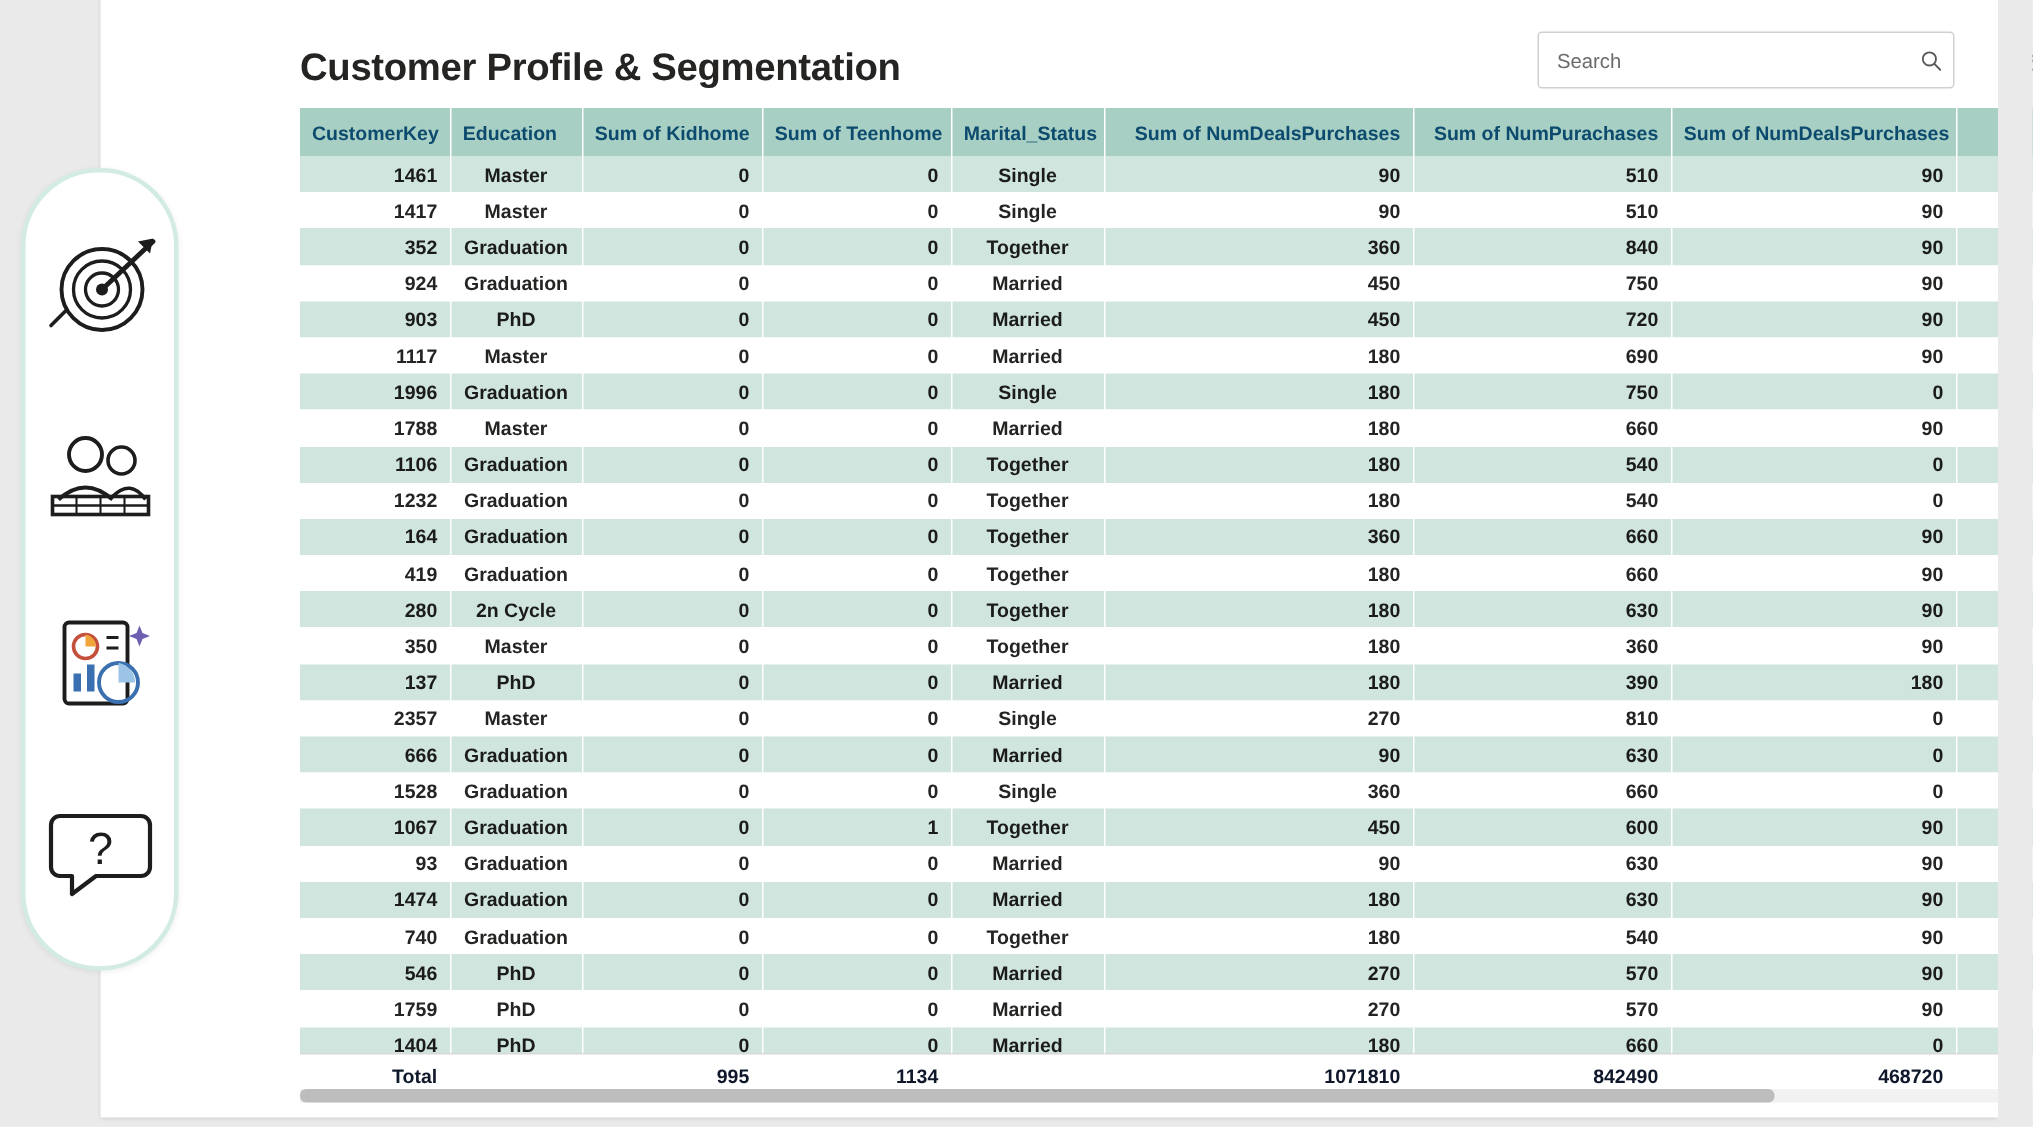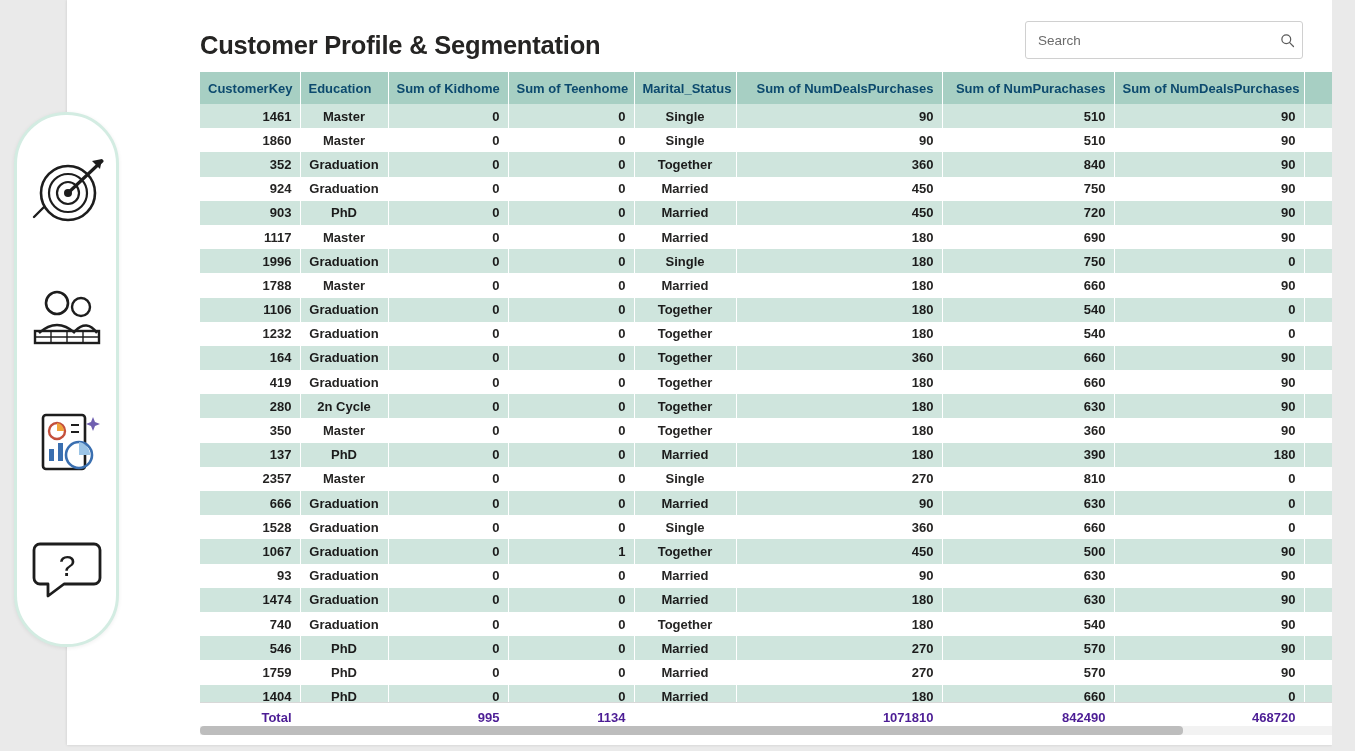--- a/index.html
+++ b/index.html
@@ -131,21 +131,21 @@
   table.totals {
     border-collapse: collapse;
     table-layout: fixed;
     width: 1310px;
     font-size: 13px;
   }
   table.totals td {
     height: 28px;
     padding: 0 8px;
     font-weight: bold;
-    color: #4c1d95;
+    color: #0f172a;
     border-right: 1px solid #ffffff;
     white-space: nowrap;
   }
   table.totals td.num { text-align: right; }
   
   .h-scroll-track {
     position: absolute;
     left: 133px; top: 726px;
     width: 1172px; height: 9px;
     background: #f2f2f2;
@@ -237,21 +237,21 @@
                 <td class="txt">Master</td>
                 <td class="num">0</td>
                 <td class="num">0</td>
                 <td class="txt">Single</td>
                 <td class="num">90</td>
                 <td class="num">510</td>
                 <td class="num">90</td>
                 <td class="num"></td>
               </tr>
               <tr class="band-a">
-                <td class="num">1860</td>
+                <td class="num">1417</td>
                 <td class="txt">Master</td>
                 <td class="num">0</td>
                 <td class="num">0</td>
                 <td class="txt">Single</td>
                 <td class="num">90</td>
                 <td class="num">510</td>
                 <td class="num">90</td>
                 <td class="num"></td>
               </tr>
               <tr class="band-b">
@@ -430,21 +430,21 @@
                 <td class="num">0</td>
                 <td class="num"></td>
               </tr>
               <tr class="band-b">
                 <td class="num">1067</td>
                 <td class="txt">Graduation</td>
                 <td class="num">0</td>
                 <td class="num">1</td>
                 <td class="txt">Together</td>
                 <td class="num">450</td>
-                <td class="num">500</td>
+                <td class="num">600</td>
                 <td class="num">90</td>
                 <td class="num"></td>
               </tr>
               <tr class="band-a">
                 <td class="num">93</td>
                 <td class="txt">Graduation</td>
                 <td class="num">0</td>
                 <td class="num">0</td>
                 <td class="txt">Married</td>
                 <td class="num">90</td>

